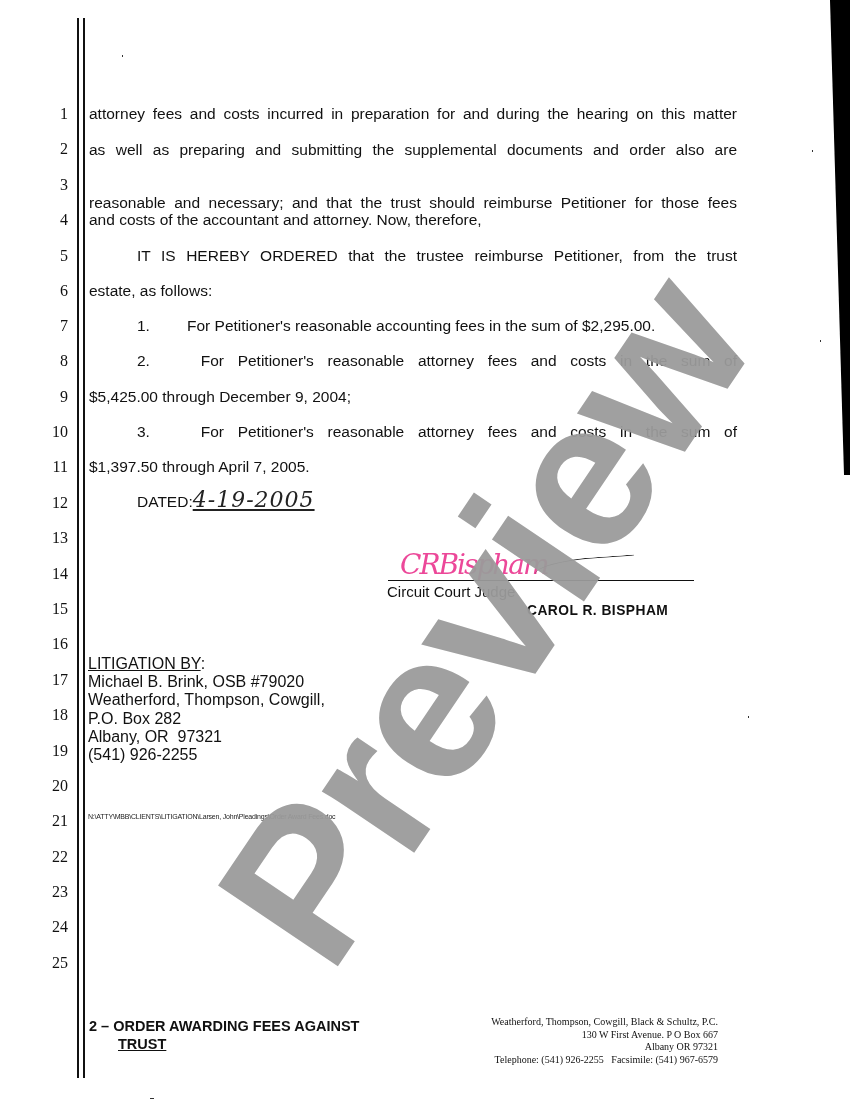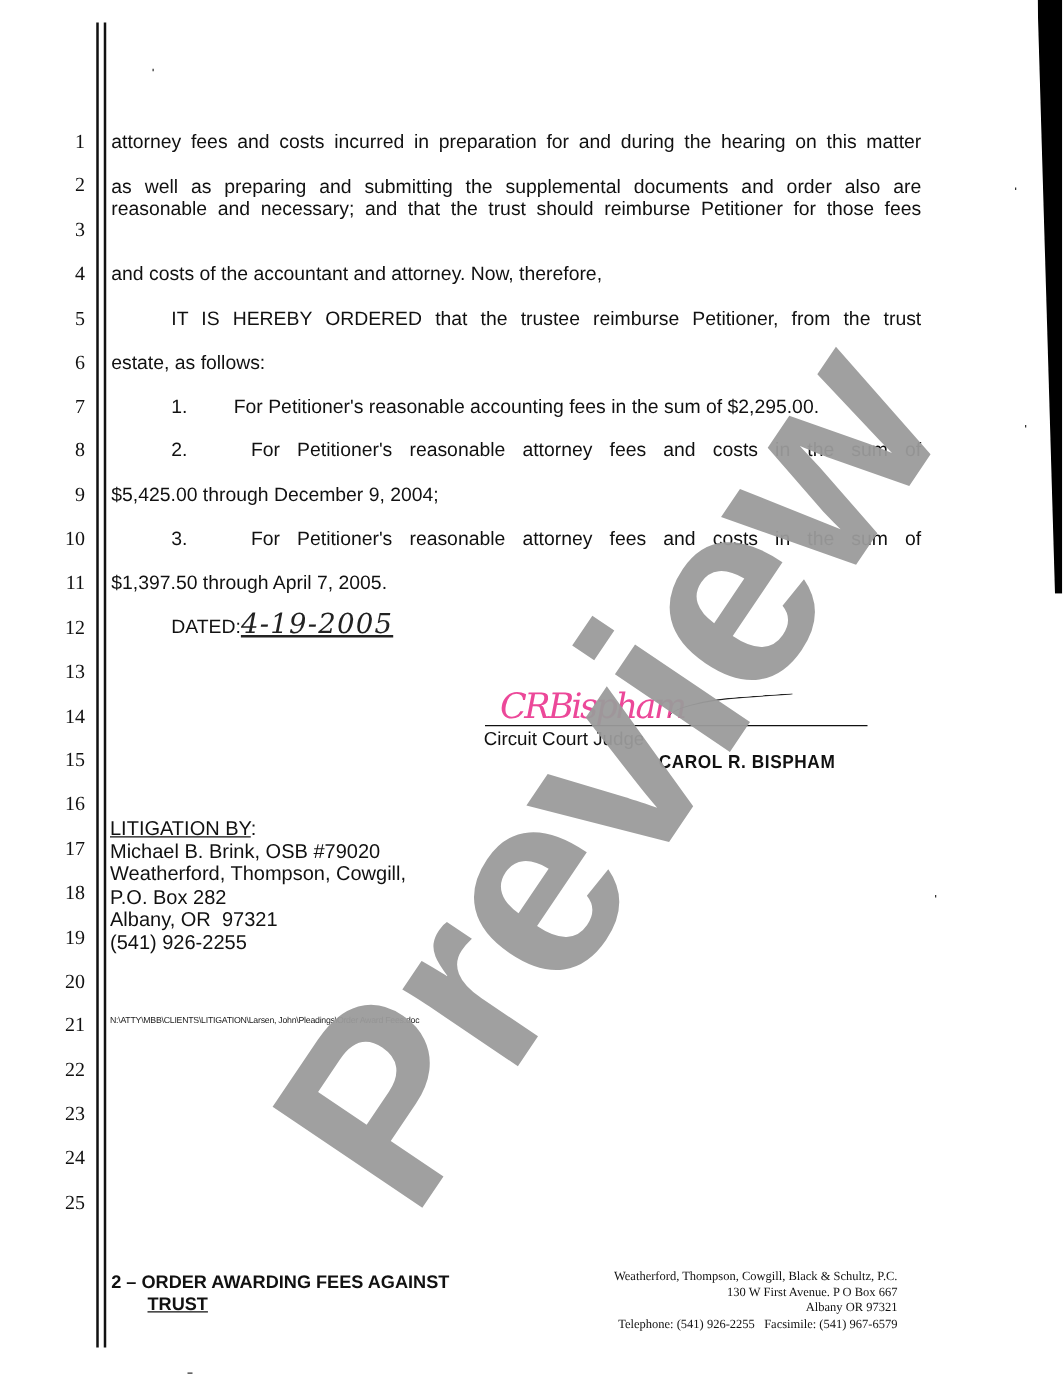--- a/index.html
+++ b/index.html
@@ -86,21 +86,21 @@
     <span class="linenum" style="top:777px">20</span>
     <span class="linenum" style="top:812px">21</span>
     <span class="linenum" style="top:848px">22</span>
     <span class="linenum" style="top:883px">23</span>
     <span class="linenum" style="top:918px">24</span>
     <span class="linenum" style="top:954px">25</span>
   </div>
 
   <div class="body-text justify" style="top:104px">attorney fees and costs incurred in preparation for and during the hearing on this matter</div>
   <div class="body-text justify" style="top:140px">as well as preparing and submitting the supplemental documents and order also are</div>
-  <div class="body-text justify" style="top:158px">reasonable and necessary; and that the trust should reimburse Petitioner for those fees</div>
+  <div class="body-text justify" style="top:193px">reasonable and necessary; and that the trust should reimburse Petitioner for those fees</div>
   <div class="body-text" style="top:210px">and costs of the accountant and attorney.  Now, therefore,</div>
   <div class="body-text justify indent" style="top:246px; width:600px">IT IS HEREBY ORDERED that the trustee reimburse Petitioner, from the trust</div>
   <div class="body-text" style="top:281px">estate, as follows:</div>
 
   <div class="body-text indent" style="top:316px">
     <span class="item-num">1.</span><span>For Petitioner's reasonable accounting fees in the sum of $2,295.00.</span>
   </div>
   <div class="body-text indent justify" style="top:351px; width:600px">
     <span class="item-num">2.</span> <span>For Petitioner's reasonable attorney fees and costs in the sum of</span>
   </div>

